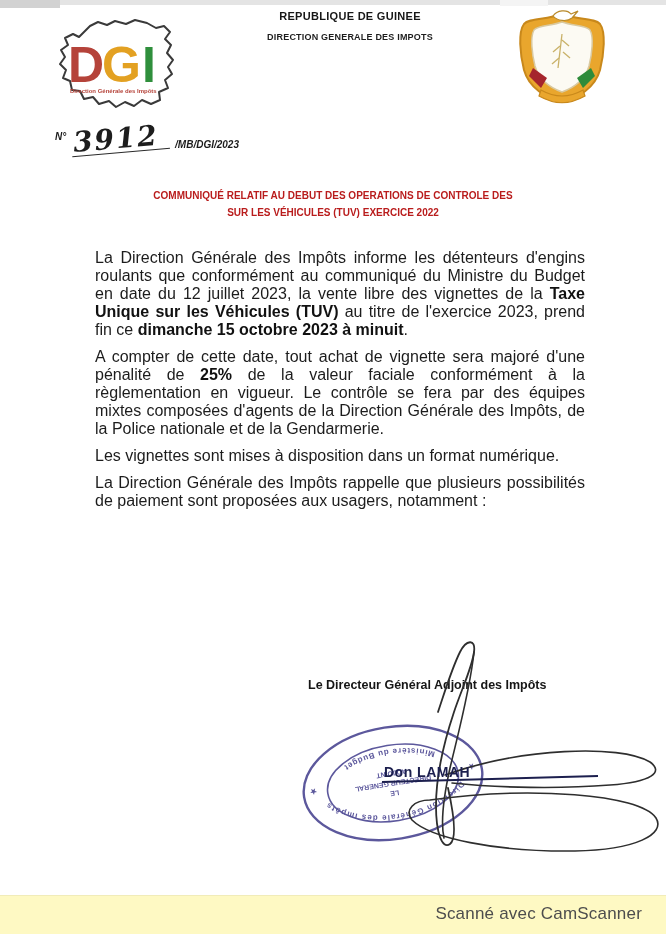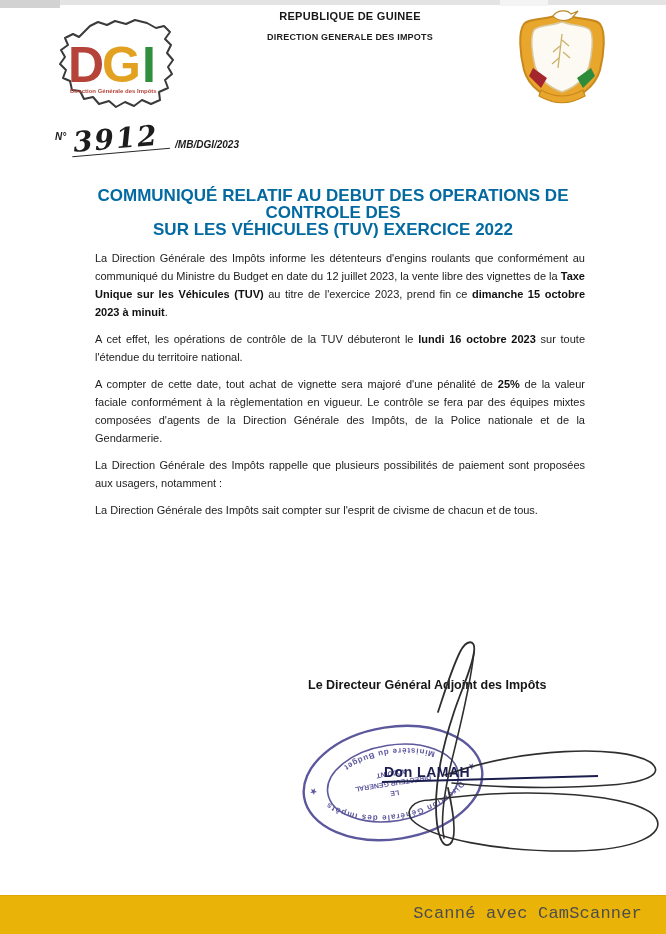--- a/index.html
+++ b/index.html
@@ -31,42 +31,42 @@
   .ref-prefix{font-size:10px;font-style:italic;font-weight:bold;vertical-align:8px;}
   .ref-number{
     display:inline-block;font-family:"DejaVu Serif", serif;font-style:italic;font-weight:bold;
     font-size:28px;letter-spacing:2px;transform:rotate(-5deg);color:#1d1d1d;
     border-bottom:1.5px solid #2a2a2a;padding:0 10px 0 2px;line-height:26px;
   }
   .ref-suffix{font-size:10px;font-style:italic;font-weight:bold;margin-left:2px;}
 
   
   .doc-title{position:absolute;left:60px;right:60px;top:187px;text-align:center;
-    font-weight:bold;font-size:17px;line-height:17px;color:#0369a1;z-index:2;}
+    font-weight:bold;font-size:10px;line-height:17px;color:#b91c1c;z-index:2;}
 
   
-  .body-text{position:absolute;left:95px;top:249px;width:490px;font-size:11px;
+  .body-text{position:absolute;left:95px;top:249px;width:490px;font-size:16px;
     line-height:18px;text-align:justify;z-index:1;color:#1c1c1c;}
   .body-text p{margin:0 0 9px 0;}
   .body-text strong{font-weight:bold;color:#111;}
   .pay-list div{font-weight:bold;line-height:18px;color:#111;}
   .pay-list{margin:0 0 9px 0;}
 
   
   .sig-title{position:absolute;left:308px;top:678px;font-weight:bold;font-size:12.5px;color:#161616;z-index:2;}
   .sig-overlay{position:absolute;left:0;top:0;z-index:3;pointer-events:none;}
   .stamp-stroke{stroke:var(--stamp,#46418f);fill:none;}
   .stamp-text{fill:var(--stamp,#46418f);font-family:"Liberation Sans",sans-serif;}
   .sig-ink{stroke:var(--signature-ink,#2e2e2e);fill:none;stroke-linecap:round;}
   .logo-letter{font-family:"Liberation Sans",sans-serif;font-weight:bold;font-size:50px;}
   .ld{fill:var(--logo-d,#b5433a);} .lg{fill:var(--logo-g,#e3a122);} .li{fill:var(--logo-i,#2f8f3c);}
 
   
-  .watermark-bar{position:absolute;left:0;right:0;bottom:0;height:38px;background:#eab308;z-index:5;
-    border-top:1px solid rgba(0,0,0,0.05);text-align:right;font-family:Liberation Mono, monospace;}
+  .watermark-bar{position:absolute;left:0;right:0;bottom:0;height:38px;background:#fef9c3;z-index:5;
+    border-top:1px solid rgba(0,0,0,0.05);text-align:right;}
   .watermark-bar span{display:inline-block;margin:8px 24px 0 0;font-size:17px;
     color:var(--watermark-text,#4d4d4d);letter-spacing:.2px;}
 </style>
 </head>
 <body>
 
 <div class="scan">
 
   <div class="edge-top"></div>
   <div class="edge-top-left"></div>
@@ -111,24 +111,23 @@
     <span class="ref-suffix">/MB/DGI/2023</span>
   </div>
 
   <div class="doc-title">
     <div>COMMUNIQUÉ RELATIF AU DEBUT DES OPERATIONS DE CONTROLE DES</div>
     <div>SUR LES VÉHICULES (TUV) EXERCICE 2022</div>
   </div>
 
   <div class="body-text">
     <p><span>La Direction Générale des Impôts informe les détenteurs d'engins roulants que conformément au communiqué du Ministre du Budget en date du 12 juillet 2023, la vente libre des vignettes de la </span><strong>Taxe Unique sur les Véhicules (TUV)</strong><span> au titre de l'exercice 2023, prend fin ce </span><strong>dimanche 15 octobre 2023 à minuit</strong><span>.</span></p>
-    <p><span>A cet effet, les opérations de contrôle de la TUV débuteront le </span><strong>lundi 16 octobre 2023</strong><span> sur toute l'étendue du territoire national.</span></p>
     <p><span>A compter de cette date, tout achat de vignette sera majoré d'une pénalité de </span><strong>25%</strong><span> de la valeur faciale conformément à la règlementation en vigueur. Le contrôle se fera par des équipes mixtes composées d'agents de la Direction Générale des Impôts, de la Police nationale et de la Gendarmerie.</span></p>
+    <p><span>Les vignettes sont mises à disposition dans un format numérique.</span></p>
     <p><span>La Direction Générale des Impôts rappelle que plusieurs possibilités de paiement sont proposées aux usagers, notamment :</span></p>
-    <p><span>La Direction Générale des Impôts sait compter sur l'esprit de civisme de chacun et de tous.</span></p>
   </div>
 
   <div class="sig-title">Le Directeur Général Adjoint des Impôts</div>
 
   <svg class="sig-overlay" width="666" height="934" viewBox="0 0 666 934">
 
     <g transform="translate(393,783) rotate(171)" opacity="0.88">
       <ellipse cx="0" cy="0" rx="90" ry="56" class="stamp-stroke" stroke-width="2.4"></ellipse>
       <ellipse cx="0" cy="0" rx="66" ry="38" class="stamp-stroke" stroke-width="1.6"></ellipse>
       <defs>

